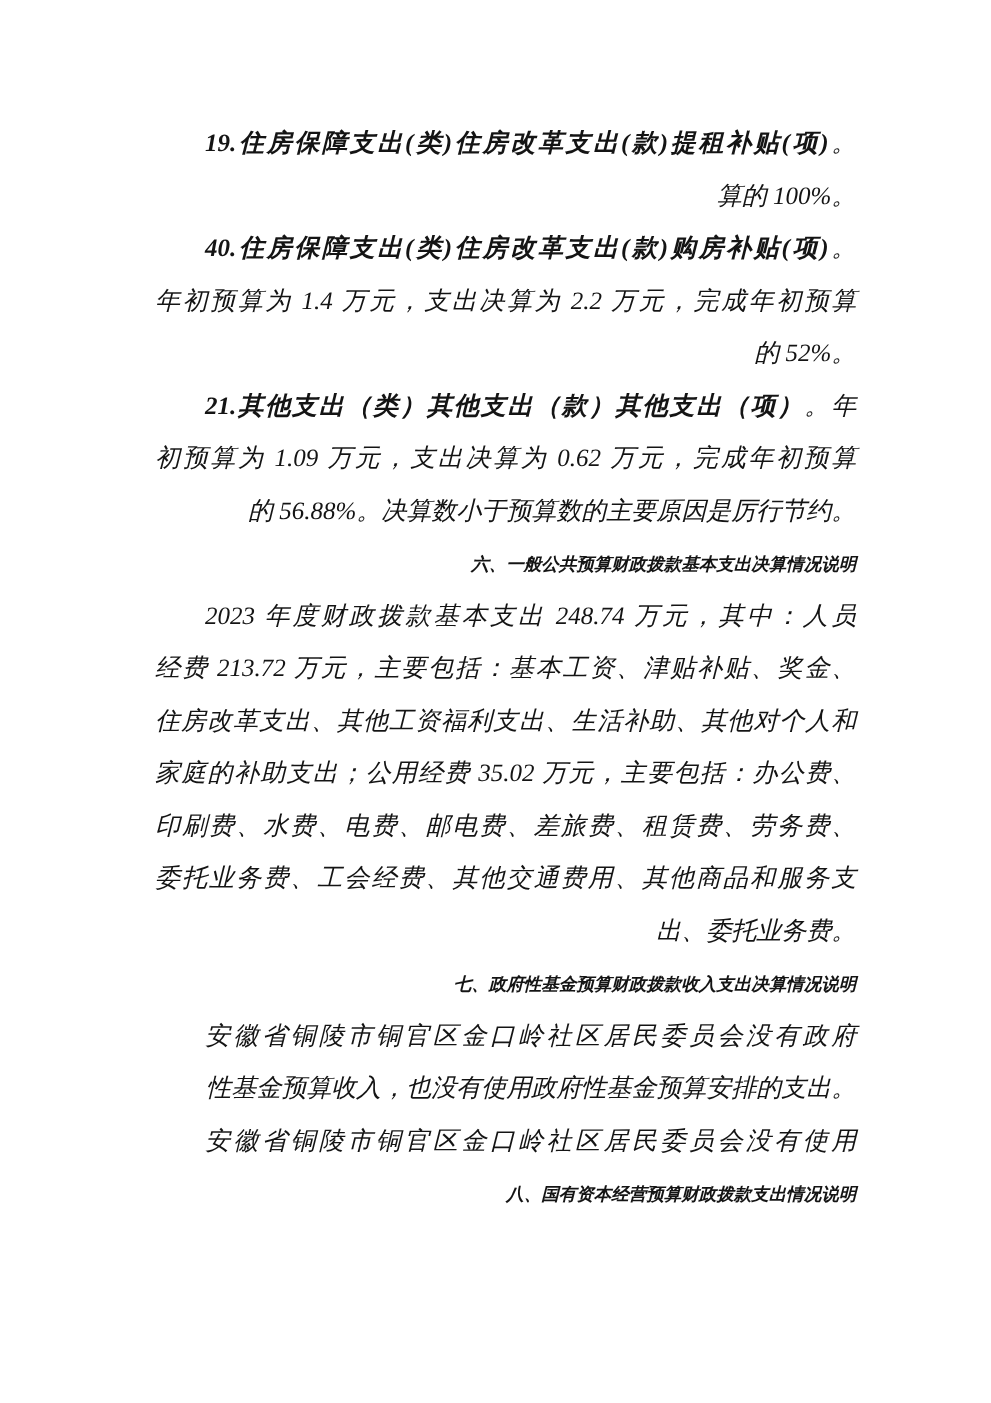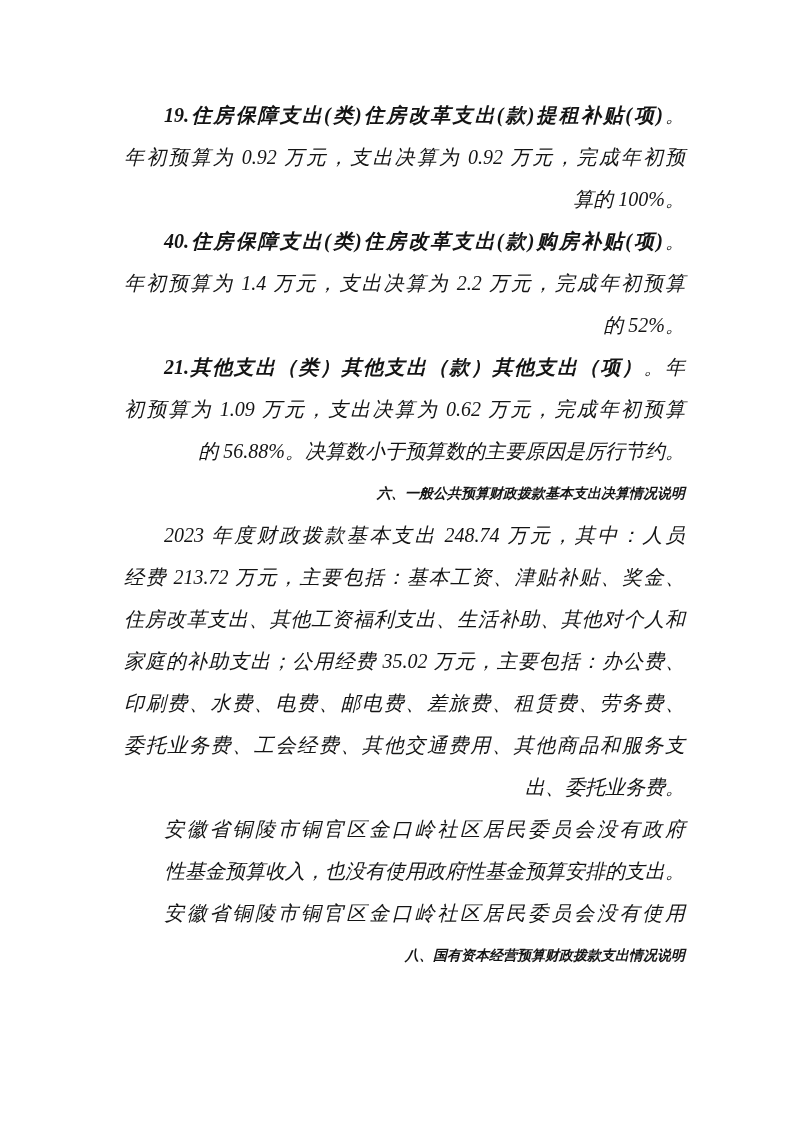--- a/index.html
+++ b/index.html
@@ -24,21 +24,20 @@
     font-weight:bold;font-size:14px;text-indent:2em;
   }
 </style>
 </head>
 <body>
 
 <div class="page">
   <div class="content" id="doc-content" style="color: rgb(20, 20, 20);">
       <div class="para body">
         <div class="line jl first"><span class="b">19.住房保障支出(类)住房改革支出(款)提租补贴(项)</span><span>。</span></div>
-        <div class="line jl"><span>年初预算为 0.92 万元，支出决算为 0.92 万元，完成年初预</span></div>
         <div class="line"><span>算的 100%。</span></div>
       </div>
       <div class="para body">
         <div class="line jl first"><span class="b">40.住房保障支出(类)住房改革支出(款)购房补贴(项)</span><span>。</span></div>
         <div class="line jl"><span>年初预算为 1.4 万元，支出决算为 2.2 万元，完成年初预算</span></div>
         <div class="line"><span>的 52%。</span></div>
       </div>
       <div class="para body">
         <div class="line jl first"><span class="b">21.其他支出（类）其他支出（款）其他支出（项）</span><span>。年</span></div>
         <div class="line jl"><span>初预算为 1.09 万元，支出决算为 0.62 万元，完成年初预算</span></div>
@@ -49,20 +48,23 @@
       </div>
       <div class="para body">
         <div class="line jl first"><span>2023 年度财政拨款基本支出 248.74 万元，其中：人员</span></div>
         <div class="line jl"><span>经费 213.72 万元，主要包括：基本工资、津贴补贴、奖金、</span></div>
         <div class="line jl"><span>住房改革支出、其他工资福利支出、生活补助、其他对个人和</span></div>
         <div class="line jl"><span>家庭的补助支出；公用经费 35.02 万元，主要包括：办公费、</span></div>
         <div class="line jl"><span>印刷费、水费、电费、邮电费、差旅费、租赁费、劳务费、</span></div>
         <div class="line jl"><span>委托业务费、工会经费、其他交通费用、其他商品和服务支</span></div>
         <div class="line"><span>出、委托业务费。</span></div>
       </div>
+      <div class="para heading">
+        <div class="line first"><span class="b">七、政府性基金预算财政拨款收入支出决算情况说明</span></div>
+      </div>
       <div class="para body">
         <div class="line jl first"><span>安徽省铜陵市铜官区金口岭社区居民委员会没有政府</span></div>
         <div class="line"><span>性基金预算收入，也没有使用政府性基金预算安排的支出。</span></div>
       </div>
       <div class="para body">
         <div class="line jl first"><span>安徽省铜陵市铜官区金口岭社区居民委员会没有使用</span></div>
       </div>
       <div class="para heading">
         <div class="line first"><span class="b">八、国有资本经营预算财政拨款支出情况说明</span></div>
       </div>

